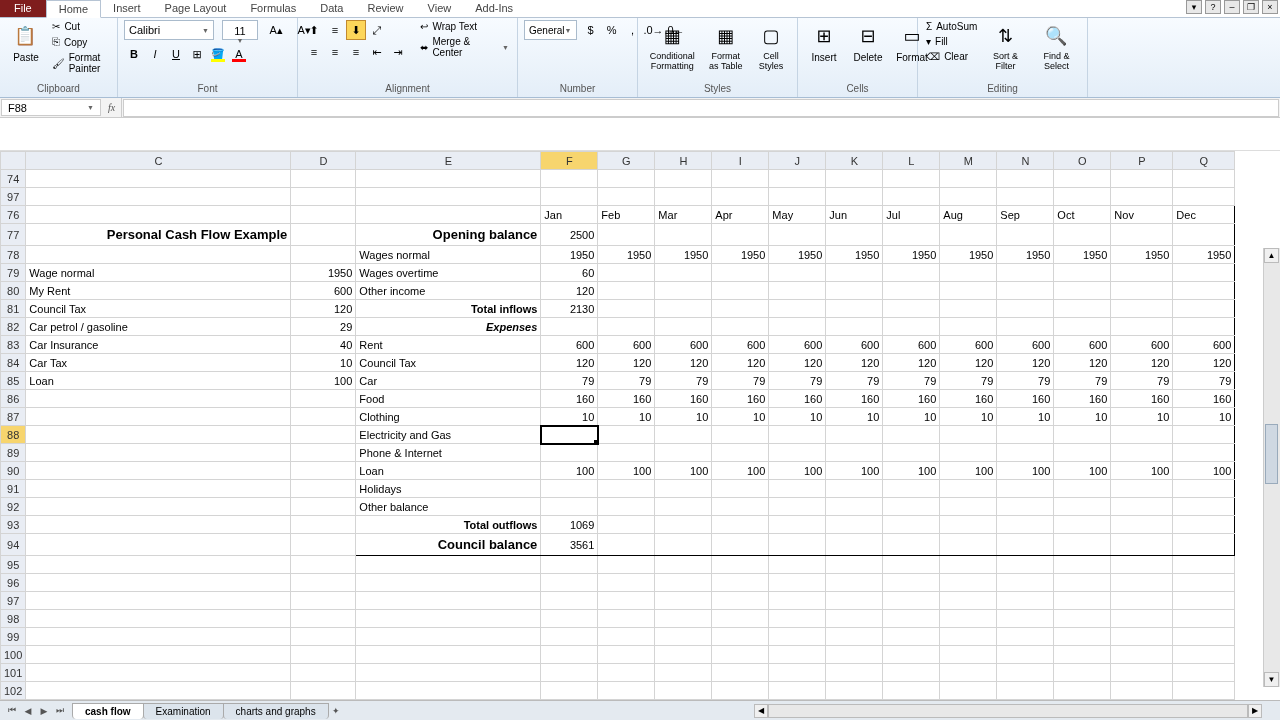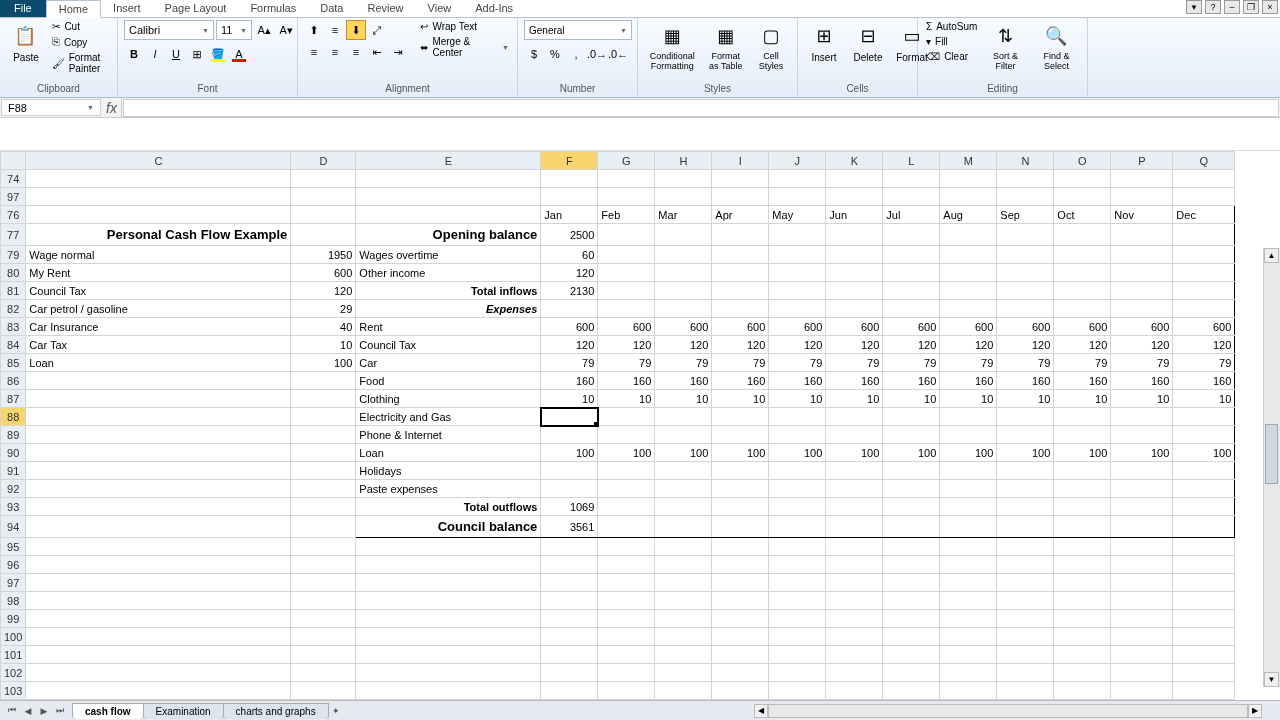--- a/index.html
+++ b/index.html
@@ -1,47 +1,47 @@
 <!DOCTYPE html>
 <html><head>
 <meta charset="utf-8">
 <style>
 * { margin: 0; padding: 0; box-sizing: border-box; font-family: 'Segoe UI', Tahoma, sans-serif; }
 body { background: #fff; font-size: 11px; overflow: hidden; width: 1280px; height: 720px; position: relative; }
 
 
 .ribbon-tabs { display: flex; height: 18px; background: #fff; border-bottom: 1px solid #b6c4d4; font-size: 11px; position: relative; }
 .ribbon-tab { padding: 2px 12px 0; cursor: pointer; color: #444; }
-.ribbon-tab.file { background: #0c4a6e; color: #fff; padding: 2px 14px 0; }
+.ribbon-tab.file { background: #7f1d1d; color: #fff; padding: 2px 14px 0; }
 .ribbon-tab.active { background: #fff; border: 1px solid #b6c4d4; border-bottom: 1px solid #fff; margin-bottom: -1px; }
 .win-controls { position: absolute; right: 2px; top: 0; display: flex; gap: 3px; }
 .win-btn { width: 16px; height: 14px; background: #e8e8e8; border: 1px solid #999; font-size: 9px; text-align: center; line-height: 12px; cursor: pointer; }
 
 
 .ribbon { display: flex; height: 80px; background: linear-gradient(#f7fbff, #e4eef8); border-bottom: 1px solid #a7bdd4; }
 .ribbon-group { border-right: 1px solid #c5d4e3; padding: 2px 6px; display: flex; flex-direction: column; justify-content: space-between; }
 .ribbon-group-label { text-align: center; font-size: 10px; color: #555; padding-bottom: 1px; }
 .ribbon-grp-body { display: flex; align-items: flex-start; gap: 4px; flex: 1; }
 .big-btn { display: flex; flex-direction: column; align-items: center; justify-content: center; padding: 2px 4px; cursor: pointer; font-size: 10px; text-align: center; min-width: 40px; }
 .big-btn .ico { width: 28px; height: 28px; margin-bottom: 2px; display: flex; align-items: center; justify-content: center; font-size: 18px; }
 .small-row { display: flex; align-items: center; gap: 4px; font-size: 10px; cursor: pointer; padding: 1px 2px; }
 .small-stack { display: flex; flex-direction: column; gap: 2px; }
 .btn-row { display: flex; gap: 1px; }
 .mini-btn { width: 20px; height: 20px; border: 1px solid transparent; display: flex; align-items: center; justify-content: center; cursor: pointer; font-size: 11px; }
 .mini-btn.active { border: 1px solid #c28a30; background: #fdd65a; }
 .font-combo { width: 90px; height: 20px; border: 1px solid #abc; background: #fff; font-size: 11px; padding: 0 4px; display: flex; align-items: center; justify-content: space-between; }
-.size-combo { width: 36px; height: 20px; border: 1px solid #abc; background: #fff; font-size: 11px; padding: 4px 4px; display: flex; align-items: center; justify-content: space-between; }
+.size-combo { width: 36px; height: 20px; border: 1px solid #abc; background: #fff; font-size: 11px; padding: 4px 4px; display: flex; align-items: center; justify-content: space-between; flex-direction: column; }
 .num-combo { width: 108px; height: 20px; border: 1px solid #abc; background: #fff; font-size: 10px; padding: 0 4px; display: flex; align-items: center; justify-content: space-between;}
 .chev { font-size: 7px; color: #666; }
 
 
 .formula-row { display: flex; height: 20px; border-bottom: 1px solid #ccc; align-items: stretch; background: #f3f3f3; }
 .name-box { width: 100px; border: 1px solid #ccc; background: #fff; display: flex; align-items: center; padding: 0 6px; font-size: 11px; margin: 1px; justify-content: space-between;}
 .fx-area { display: flex; align-items: center; flex: 1; }
-.fx-label { width: 20px; text-align: center; font-style: italic; color: #555; font-size: 14px; border-right: 1px solid #ccc; height: 100%; display:flex; align-items:center; justify-content:center; }
+.fx-label { width: 20px; text-align: center; font-style: italic; color: #555; font-size: 10px; border-right: 1px solid #ccc; height: 100%; display:flex; align-items:center; justify-content:center;font-family:Liberation Serif, serif; }
 .fx-input { flex:1; background:#fff; border:1px solid #ccc; height: 18px; margin:1px; }
 
 .spacer-bar { height: 33px; background: #fff; border-bottom: 1px solid #ddd; }
 
 
 .grid-wrap { position: relative; height: 556px; overflow: hidden; background: #fff; }
 .grid { border-collapse: collapse; table-layout: fixed; }
 .grid th, .grid td { border: 1px solid #d4d4d4; height: 18px; font-size: 11px; padding: 0 3px; overflow: hidden; white-space: nowrap; }
 .col-hdr { background: #e9edf4; text-align: center; color: #333; font-weight: normal; cursor: pointer; }
 .col-hdr.sel { background: #f7d56e; }
@@ -119,21 +119,21 @@
             <span>🖌</span>
             <span>Format Painter</span>
           </div>
       </div>
     </div>
     <div class="ribbon-group-label">Clipboard</div>
   </div>
 
   <div class="ribbon-group" style="width:180px">
     <div class="ribbon-grp-body" style="flex-direction:column;gap:4px">
-      <div style="display:flex;gap:2px">
+      <div style="display:flex;gap:8px">
         <div class="font-combo">
             <span>Calibri</span>
             <span class="chev">▼</span>
           </div>
         <div class="size-combo">
             <span>11</span>
             <span class="chev">▼</span>
           </div>
         <div class="mini-btn">A▴</div>
         <div class="mini-btn">A▾</div>
@@ -182,21 +182,21 @@
             <span>⬌</span>
             <span>Merge &amp; Center</span>
             <span class="chev">▼</span>
           </div>
       </div>
     </div>
     <div class="ribbon-group-label">Alignment</div>
   </div>
 
   <div class="ribbon-group" style="width:120px">
-    <div class="ribbon-grp-body" style="flex-direction:column;">
+    <div class="ribbon-grp-body" style="flex-direction:row;">
       <div class="num-combo">
           <span>General</span>
           <span class="chev">▼</span>
         </div>
       <div class="btn-row">
         <div class="mini-btn">$</div>
         <div class="mini-btn">%</div>
         <div class="mini-btn">,</div>
         <div class="mini-btn">.0→</div>
         <div class="mini-btn">.0←</div>
@@ -388,20 +388,38 @@
           <td class="cell" style="height:22px"></td>
           <td class="cell" style="height:22px"></td>
           <td class="cell" style="height:22px"></td>
           <td class="cell" style="height:22px"></td>
           <td class="cell" style="height:22px"></td>
           <td class="cell" style="height:22px"></td>
           <td class="cell" style="height:22px"></td>
           <td class="cell bord-r" style="height:22px"></td>
         </tr>
         <tr>
+          <th class="row-hdr">78</th>
+          <td class="cell txt"></td>
+          <td class="cell"></td>
+          <td class="cell txt bord-l">Wages normal</td>
+          <td class="cell num">1950</td>
+          <td class="cell num">1950</td>
+          <td class="cell num">1950</td>
+          <td class="cell num">1950</td>
+          <td class="cell num">1950</td>
+          <td class="cell num">1950</td>
+          <td class="cell num">1950</td>
+          <td class="cell num">1950</td>
+          <td class="cell num">1950</td>
+          <td class="cell num">1950</td>
+          <td class="cell num">1950</td>
+          <td class="cell num bord-r">1950</td>
+        </tr>
+        <tr>
           <th class="row-hdr">79</th>
           <td class="cell txt">Wage normal</td>
           <td class="cell num">1950</td>
           <td class="cell txt bord-l">Wages overtime</td>
           <td class="cell num">60</td>
           <td class="cell"></td>
           <td class="cell"></td>
           <td class="cell"></td>
           <td class="cell"></td>
           <td class="cell"></td>
@@ -627,21 +645,21 @@
           <td class="cell"></td>
           <td class="cell"></td>
           <td class="cell"></td>
           <td class="cell"></td>
           <td class="cell bord-r"></td>
         </tr>
         <tr>
           <th class="row-hdr">92</th>
           <td class="cell txt"></td>
           <td class="cell"></td>
-          <td class="cell txt bord-l">Paste expenses</td>
+          <td class="cell txt bord-l">Other balance</td>
           <td class="cell"></td>
           <td class="cell"></td>
           <td class="cell"></td>
           <td class="cell"></td>
           <td class="cell"></td>
           <td class="cell"></td>
           <td class="cell"></td>
           <td class="cell"></td>
           <td class="cell"></td>
           <td class="cell"></td>

